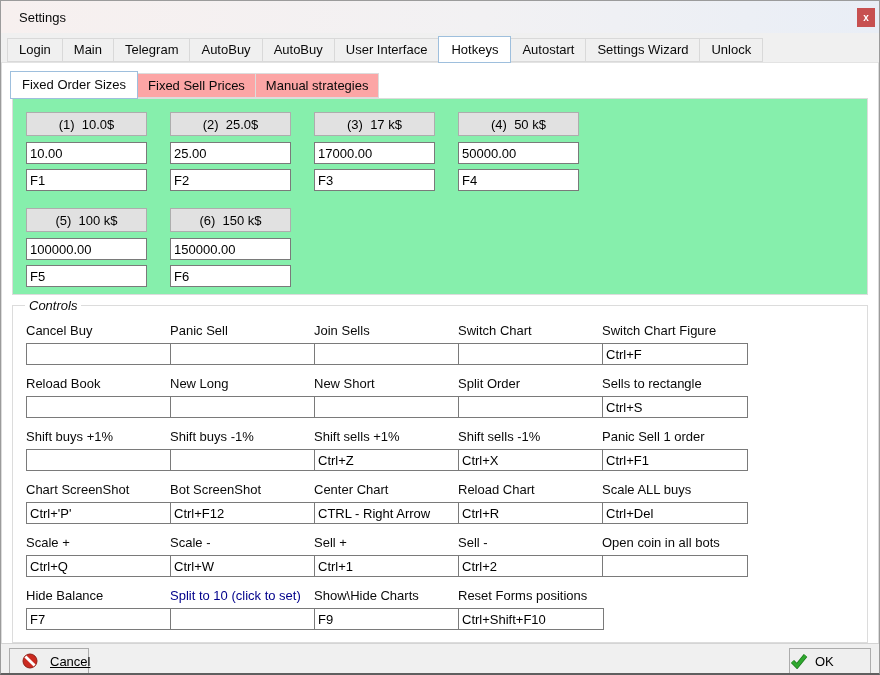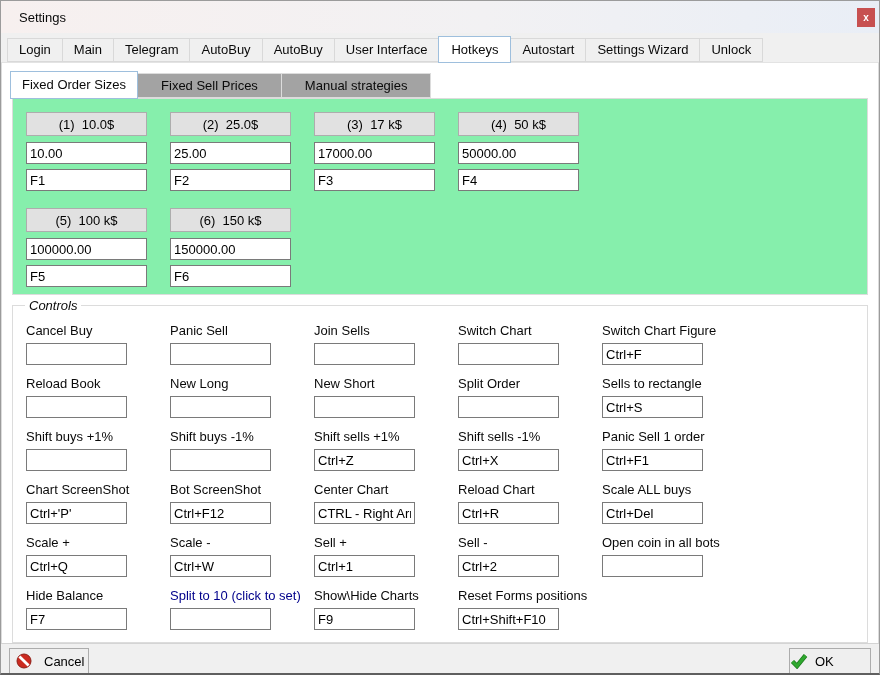--- a/index.html
+++ b/index.html
@@ -21,21 +21,21 @@
   .tab { background:#f0f0f0; border:1px solid #d9d9d9; padding:3px 11px 4px; margin-right:-1px;
          position:relative; white-space:nowrap; }
   .tab.selected { background:#fff; border-color:#9ebfdd; padding:5px 12px 5px; margin-bottom:-1px; z-index:3; }
 
   
   .content { flex:1 1 auto; background:#fff; border-left:1px solid #dcdcdc; border-right:1px solid #dcdcdc;
              border-top:1px solid #e3e3e3; padding-top:8px; position:relative; }
 
   
   .subtabs { display:flex; align-items:flex-end; margin-left:8px; position:relative; z-index:2; }
-  .subtab { background:#a3a3a3; border:1px solid #dcdcdc; padding:4px 23px; margin-right:-1px; white-space:nowrap; }
+  .subtab { background:#fca5a5; border:1px solid #dcdcdc; padding:4px 10px; margin-right:-1px; white-space:nowrap; }
   .subtab.selected { background:#fff; border-color:#9ebfdd; padding:5px 11px 6px; margin-bottom:-1px; z-index:3; }
 
   
   .panel1 { margin:0 10px; border:1px solid #dcdcdc; background:#86efac; padding:13px 0 10px 13px; height:197px; }
   .os-row { display:flex; gap:23px; }
   .os-row + .os-row { margin-top:17px; }
   .os-col { width:121px; }
   .os-btn { width:121px; height:24px; background:#e1e1e1; border:1px solid #adadad; font:inherit;
             text-align:center; white-space:pre; cursor:default; }
   .os-input { display:block; width:121px; height:22px; border:1px solid #7a7a7a; margin-top:6px;
@@ -43,28 +43,28 @@
   .os-input.second { margin-top:5px; }
 
   
   .controls-group { margin:10px 10px 0; border:1px solid #dcdcdc; position:relative;
                     padding:17px 0 12px 13px; background:#fff; }
   .controls-legend { position:absolute; top:-8px; left:12px; background:#fff; padding:0 4px;font-style:italic; }
   .controls-grid { display:grid; grid-template-columns:repeat(5,121px); column-gap:23px; row-gap:11px; }
   .cell { width:121px; }
   .ctl-label { height:17px; margin-bottom:3px; white-space:nowrap; }
   .ctl-label.link-label { color:#00008b; cursor:pointer; }
-  .ctl-input { width:101px; height:22px; border:1px solid #7a7a7a; padding:0 3px; font:inherit; }
+  .ctl-input { width:146px; height:22px; border:1px solid #7a7a7a; padding:0 3px; font:inherit; }
 
   
   .bottombar { flex:0 0 35px; background:#f0f0f0; border-top:1px solid #d4d4d4; display:flex;
                align-items:center; justify-content:space-between; padding:0 8px; }
   .btn { height:26px; background:#efefef; border:1px solid #acacac; display:flex; align-items:center;
          font:inherit; cursor:default; }
-  .btn-cancel { width:80px; padding-left:6px; gap:12px; }
+  .btn-cancel { width:80px; padding-left:12px; gap:12px;text-decoration:underline; }
   .btn-ok { width:82px; padding-left:0; gap:7px; }
   .btn svg { flex:0 0 auto; }
 </style>
 </head>
 <body>
 
 <div class="window">
 
   <div class="titlebar">
     <span>Settings</span>

